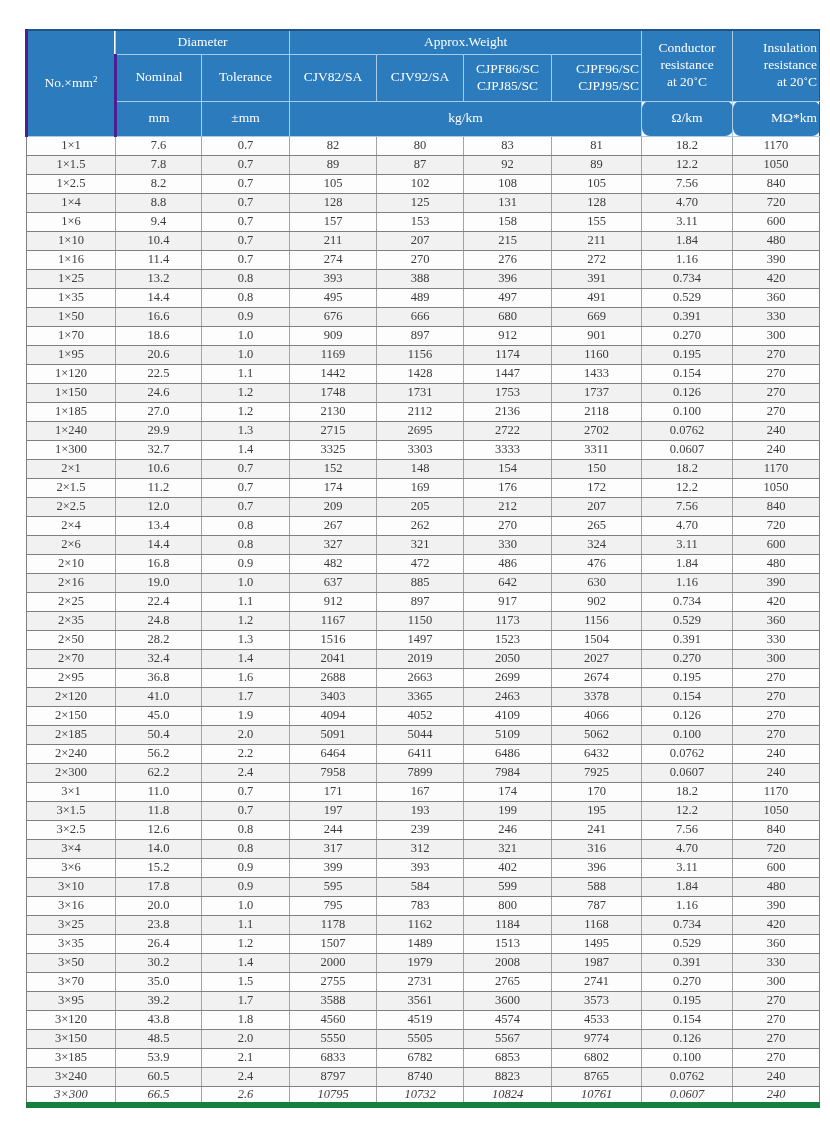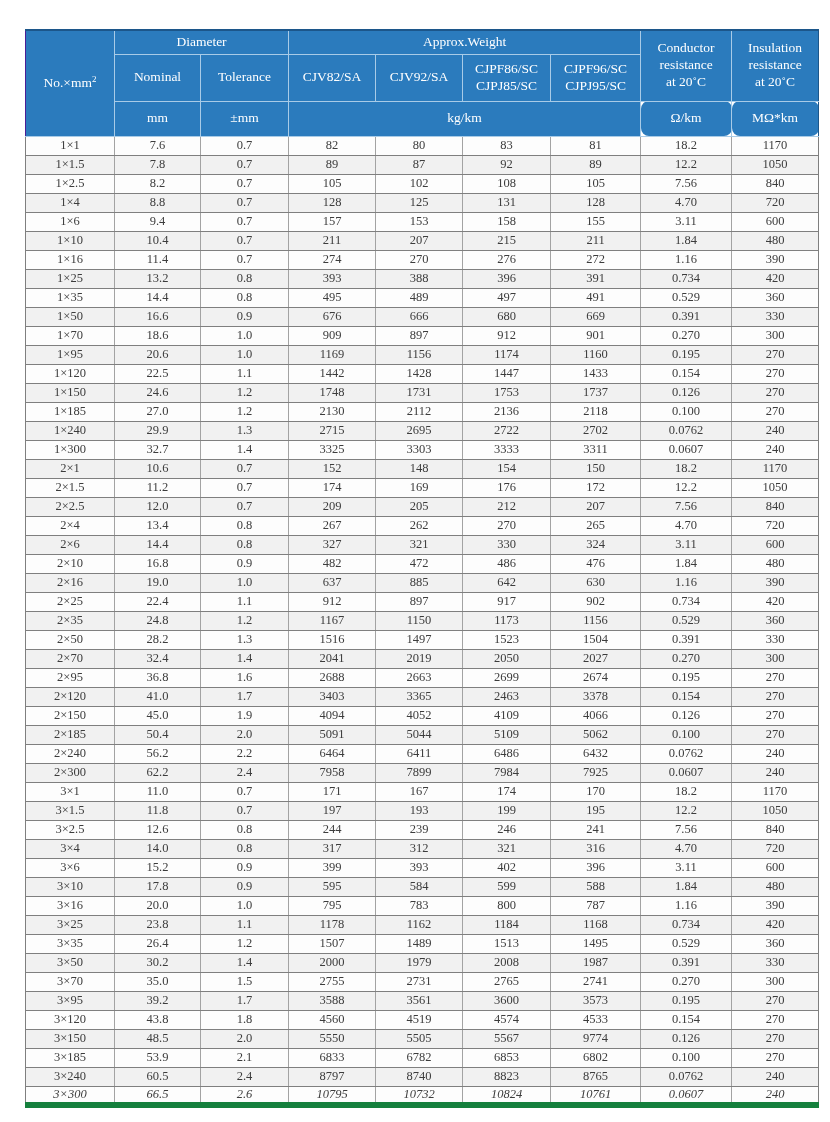--- a/index.html
+++ b/index.html
@@ -31,22 +31,22 @@
     color: #ffffff;
     font-weight: normal;
     font-size: 13.5px;
     border: 1px solid #a8cbe7;
     line-height: 1.25;
     margin-top: 13px;
   }
   thead tr.h1 > th { height: 24px; border-top: 2px solid #1c568a; }
   thead tr.h2 > th { height: 47px; }
   thead tr.h3 > th { height: 35px; font-size: 13.5px; }
-  thead th:first-child  { border-left: 1px solid #4c1d95; }
-  thead th:last-child   { border-right: 1px solid #1c568a; }
+  thead th:first-child  { border-left: 3px solid #4c1d95; }
+  thead th:last-child   { border-right: 1px solid #1c568a; text-align: right; }
   thead th.sep-dark { border-left: 1px solid #4f7095; }
   thead tr.h3 th.res-unit { border-top: 1px solid #6b87a4; border-radius: 8px; }
   thead .ln { display: block; }
   thead sup { font-size: 9px; vertical-align: super; line-height: 0; }
 
   
   tbody td {
     height: 19px;
     font-size: 12.5px;
     color: #3c3c3c;

